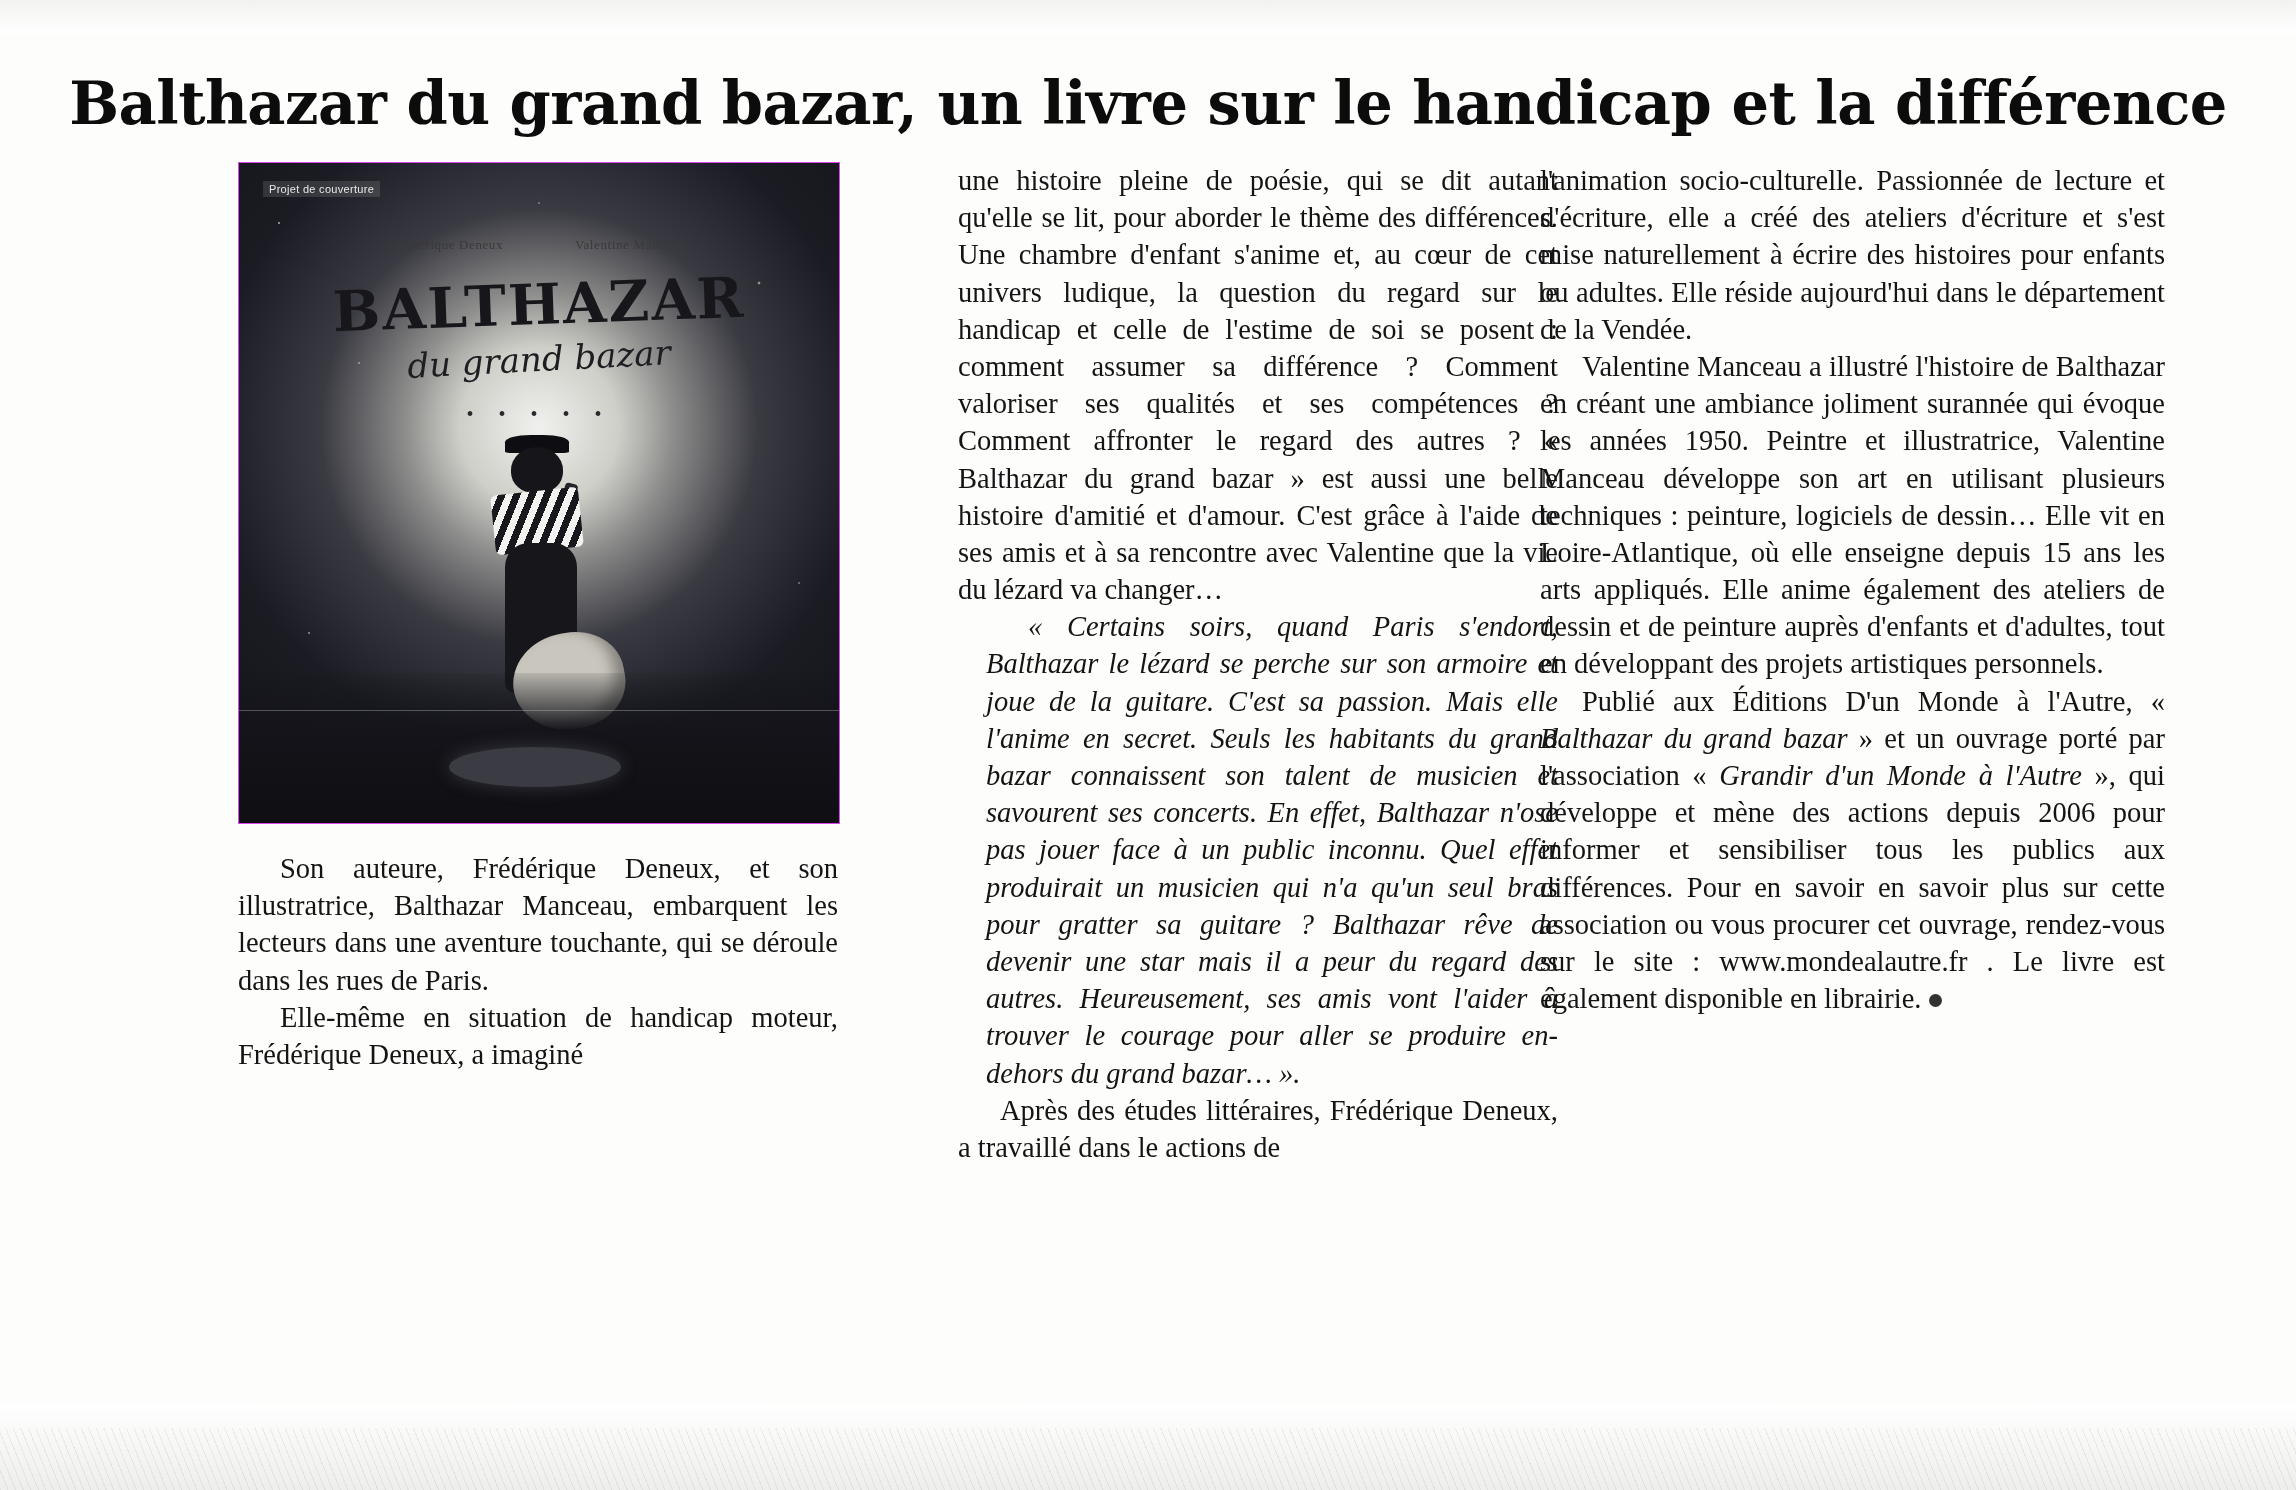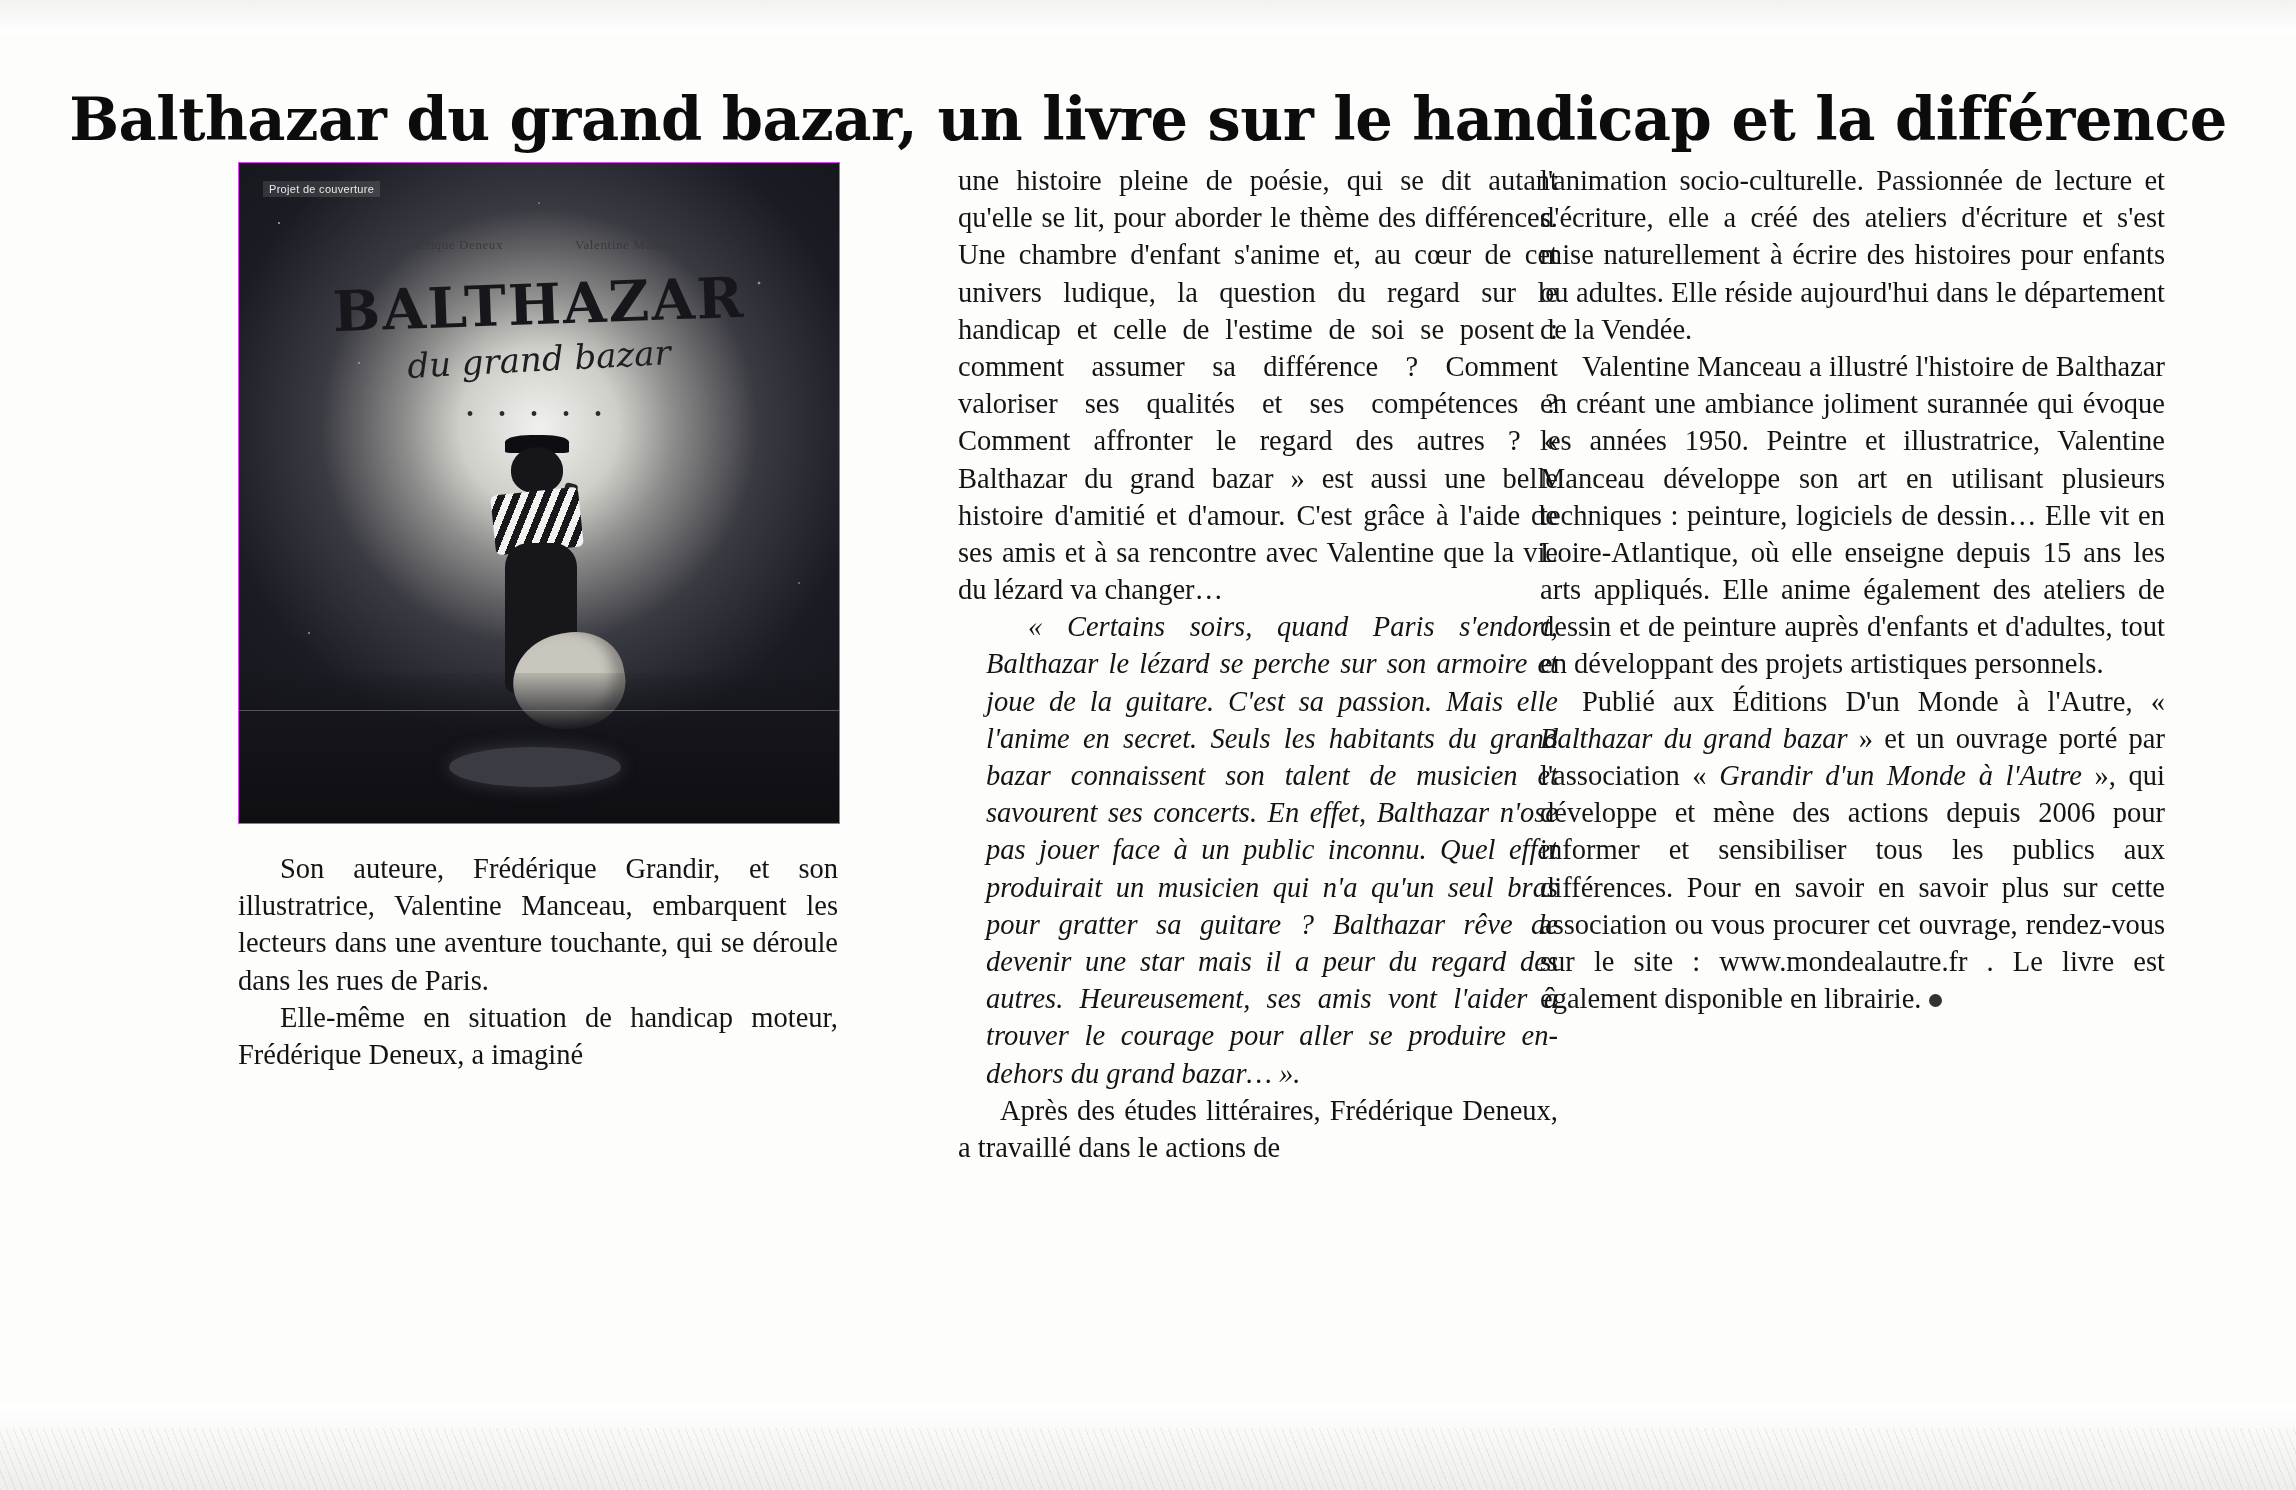--- a/index.html
+++ b/index.html
@@ -38,21 +38,21 @@
   .scan-hatch {
     position: absolute;
     left: 0; bottom: 0;
     width: 2296px; height: 62px;
     background-image: repeating-linear-gradient(68deg, rgba(120,120,120,0.22) 0px, rgba(120,120,120,0.22) 1px, rgba(255,255,255,0) 1px, rgba(255,255,255,0) 7px);
     opacity: 0.55;
   }
   .headline {
     position: absolute;
     left: 58px;
-    top: 48px;
+    top: 32px;
     width: 2180px;
     font-family: "DejaVu Serif", serif;
     font-weight: bold;
     font-size: 59px;
     line-height: 1.08;
     letter-spacing: -0.5px;
     color: #0c0c0c;
     text-align: center;
     white-space: nowrap;
   }
@@ -281,21 +281,21 @@
           <div class="fig-head"></div>
           <div class="fig-scarf"></div>
           <div class="fig-body"></div>
           <div class="fig-guitar-body"></div>
         </div>
         <div class="cover-ground"></div>
         <div class="cover-shelf"></div>
         <div class="cover-rug"></div>
       </div>
 
-      <p class="indent"><span>Son auteure, Frédérique Grandir, et son illustratrice, Valentine Manceau, embarquent les lecteurs dans une aventure touchante, qui se déroule dans les rues de Paris.</span></p>
+      <p class="indent"><span>Son auteure, Frédérique Deneux, et son illustratrice, Balthazar Manceau, embarquent les lecteurs dans une aventure touchante, qui se déroule dans les rues de Paris.</span></p>
       <p class="indent"><span>Elle-même en situation de handicap moteur, Frédérique Deneux, a imaginé</span></p>
     </div>
 
     <div class="col col-2">
       <p><span>une histoire pleine de poésie, qui se dit autant qu'elle se lit, pour aborder le thème des différences. Une chambre d'enfant s'anime et, au cœur de cet univers ludique, la question du regard sur le handicap et celle de l'estime de soi se posent : comment assumer sa différence ? Comment valoriser ses qualités et ses compétences ? Comment affronter le regard des autres ? « Balthazar du grand bazar » est aussi une belle histoire d'amitié et d'amour. C'est grâce à l'aide de ses amis et à sa rencontre avec Valentine que la vie du lézard va changer…</span></p>
       <p class="indent ital"><span>« Certains soirs, quand Paris s'endort, Balthazar le lézard se perche sur son armoire et joue de la guitare. C'est sa passion. Mais elle l'anime en secret. Seuls les habitants du grand bazar connaissent son talent de musicien et savourent ses concerts. En effet, Balthazar n'ose pas jouer face à un public inconnu. Quel effet produirait un musicien qui n'a qu'un seul bras pour gratter sa guitare ? Balthazar rêve de devenir une star mais il a peur du regard des autres. Heureusement, ses amis vont l'aider à trouver le courage pour aller se produire en-dehors du grand bazar… ».</span></p>
       <p class="indent"><span>Après des études littéraires, Frédérique Deneux, a travaillé dans le actions de</span></p>
     </div>
 
     <div class="col col-3">

